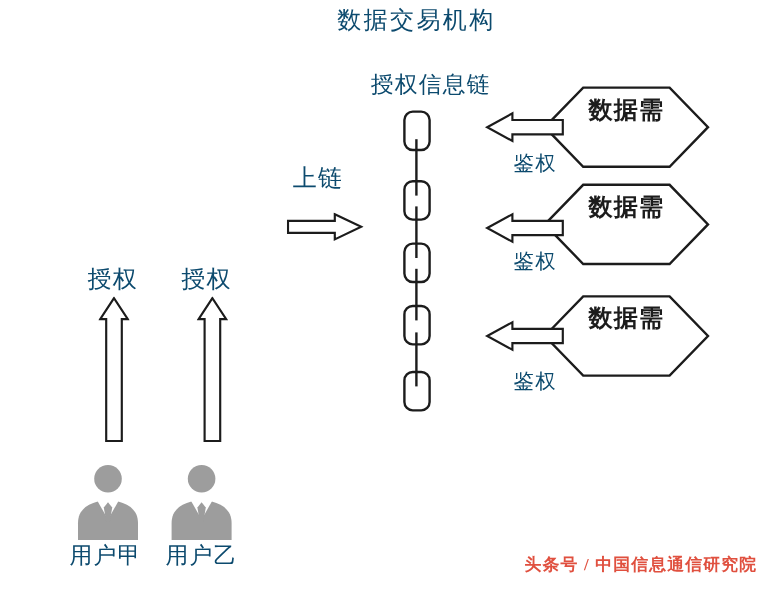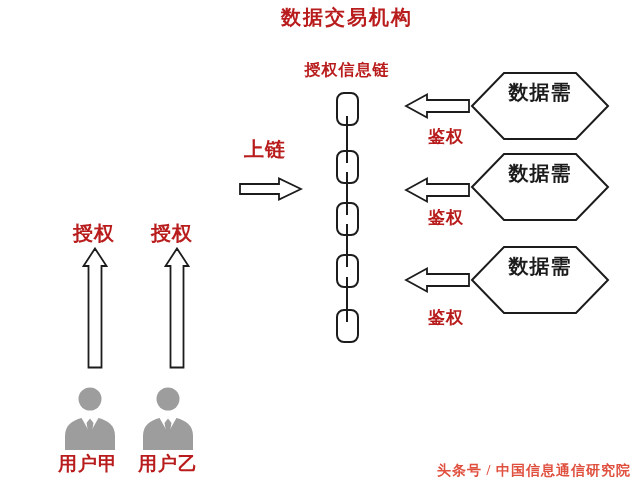--- a/index.html
+++ b/index.html
@@ -1,23 +1,23 @@
 <!DOCTYPE html>
 <html><head>
 <meta charset="utf-8">
 <style>
   html,body{margin:0;padding:0;background:#fff;}
   .canvas{
     position:relative;width:636px;height:494px;background:#fff;overflow:hidden;
     font-family:"Liberation Serif","DejaVu Serif",serif;color:#1c1c1c;
   }
-  .lbl{position:absolute;font-weight:700;color:#b91c1c;text-align:center;
+  .lbl{position:absolute;font-weight:400;color:#0c4a6e;text-align:center;
        letter-spacing:1px;white-space:nowrap;line-height:1.15;}
   .title{left:232px;top:6px;width:230px;font-size:20px;letter-spacing:2px;}
-  .chain-label{left:262px;top:61px;width:170px;font-size:16px;}
+  .chain-label{left:274px;top:61px;width:170px;font-size:19px;}
   .uplink{left:238px;top:138px;width:54px;font-size:20px;text-align:center;}
   .grant-1{left:68px;top:222px;width:52px;font-size:20px;}
   .grant-2{left:146px;top:222px;width:52px;font-size:20px;}
   .authc{width:56px;font-size:17px;}
   .authc-a{left:418px;top:127px;}
   .authc-b{left:418px;top:208px;}
   .authc-c{left:418px;top:308px;}
   .user-label{width:64px;font-size:19px;top:453px;}
   .user-label-1{left:56px;}
   .user-label-2{left:136px;}
@@ -34,21 +34,21 @@
     border:2px solid #1c1c1c;border-radius:8px;box-sizing:border-box;z-index:1;
   }
   .n1{top:92px;}.n2{top:150px;}.n3{top:202px;}.n4{top:254px;}.n5{top:309px;}
   .chain-link{position:absolute;left:346px;width:2px;background:#1c1c1c;z-index:2;}
   .l1{top:116px;height:47px;}
   .l2{top:172px;height:43px;}
   .l3{top:224px;height:43px;}
   .l4{top:277px;height:45px;}
 
   .svg-abs{position:absolute;}
-  .hex-group{position:absolute;left:470px;width:140px;height:70px;}
+  .hex-group{position:absolute;left:452px;width:140px;height:70px;}
   .hex-a{top:71px;}.hex-b{top:152px;}.hex-c{top:245px;}
   .hex-text{
     position:absolute;left:0;top:8px;width:140px;text-align:center;
     font-size:20px;font-weight:700;letter-spacing:1px;line-height:27px;
   }
   .arrow-left{left:404px;}
   .al-a{top:92px;}.al-b{top:176px;}.al-c{top:266px;}
   .arrow-right{left:239px;top:177px;}
   .arrow-up-1{left:82px;top:247px;}
   .arrow-up-2{left:164px;top:247px;}

